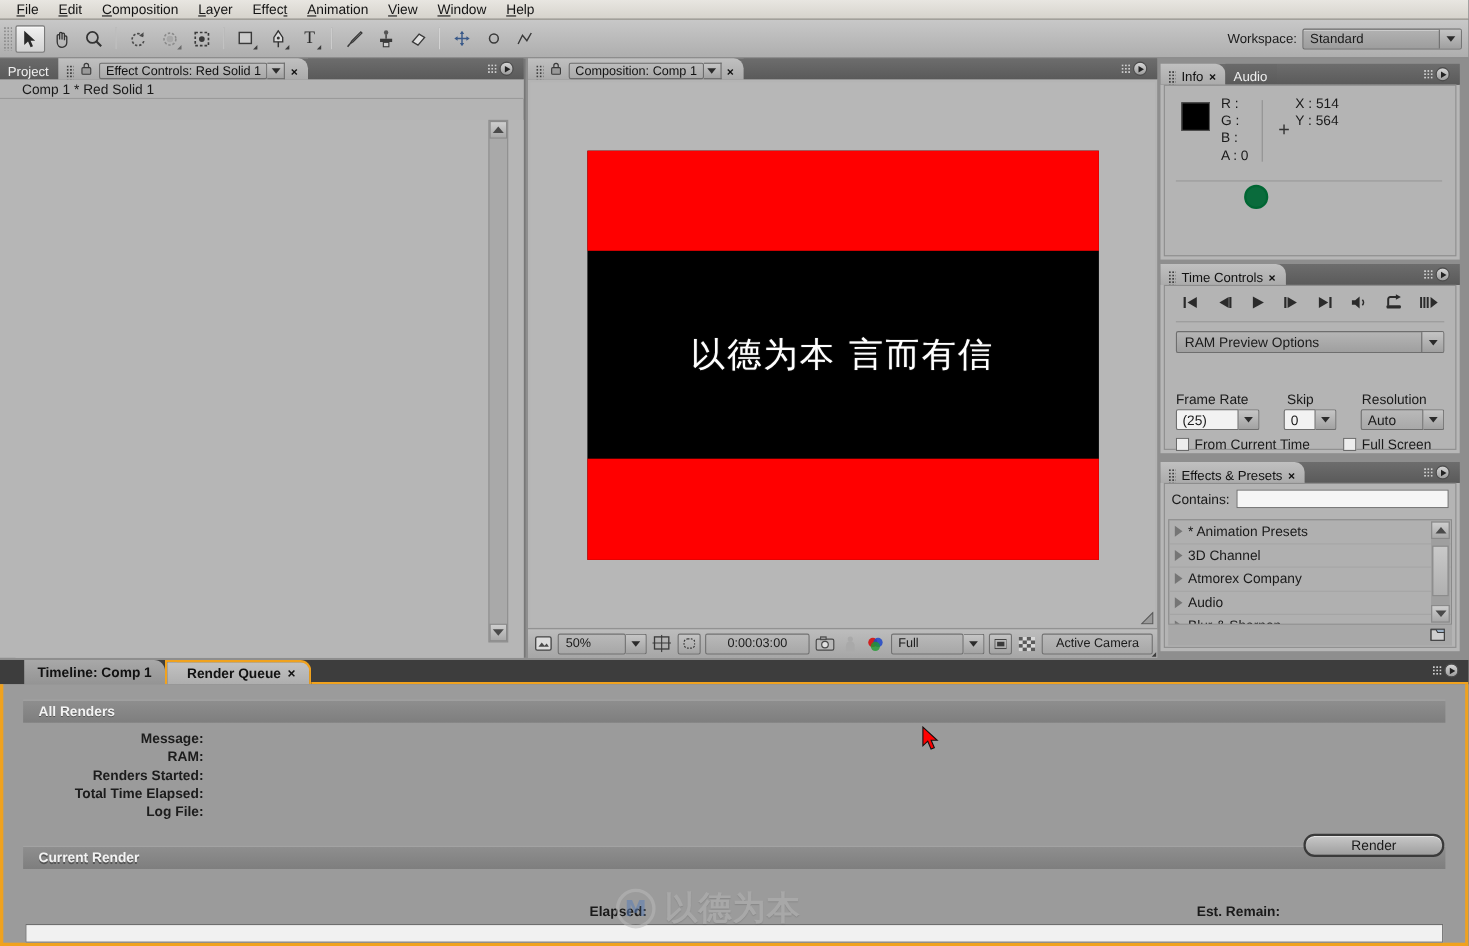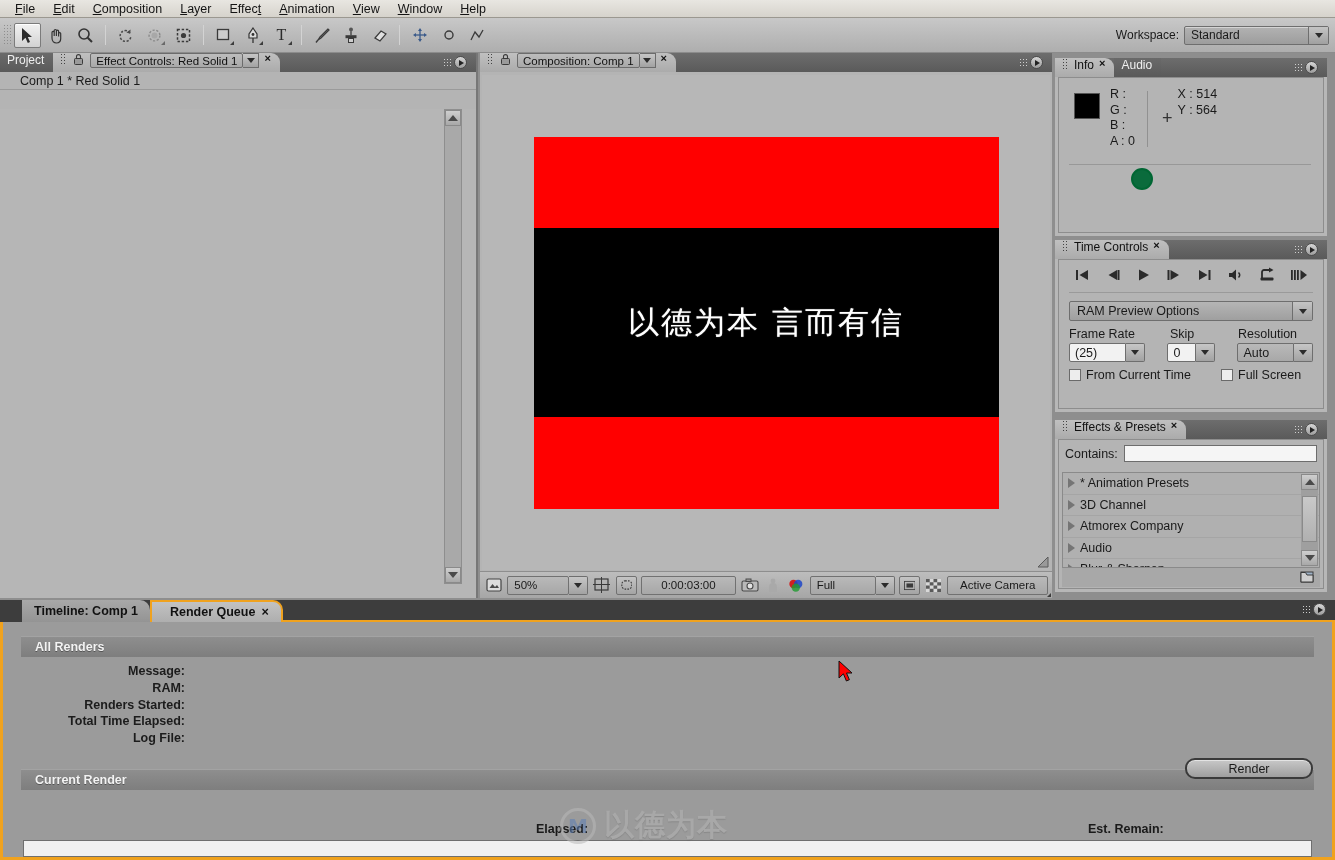--- a/index.html
+++ b/index.html
@@ -76,21 +76,21 @@
     border-right:4px solid transparent;border-top:5px solid #2b2b2b; }
 
   
   .panel { position: absolute; background: #b7b7b7; }
   .tabbar {
     height: 19px; display: flex; align-items: flex-end;
     background: linear-gradient(#6d6d6d, #5c5c5c);
     position: relative;
   }
   .tab {
-    height: 19px; display: flex; align-items: flex-start; gap: 5px;
+    height: 19px; display: flex; align-items: flex-end; gap: 5px;
     padding: 0 9px 0 7px; font-size: 12px; color: #efefef;
     background: linear-gradient(#6a6a6a, #5a5a5a);
     position: relative; white-space: nowrap;
   }
   .tab.active {
     background: linear-gradient(#c0c0c0, #ababab);
     color: #111;
     border-top-right-radius: 9px;
   }
   .tab .dots {
@@ -216,21 +216,21 @@
   }
   .tc-hr { height:1px; background:#9a9a9a; margin: 0 10px; }
   .tc-sel {
     margin: 8px 10px 0 10px; height: 20px;
     background: linear-gradient(#b5b5b5,#9f9f9f);
     border: 1px solid #6e6e6e; border-radius: 2px;
     display: flex; align-items: center; padding-left: 7px;
     font-size: 12.5px; position: relative;
   }
   .tc-sel .ws-arrow { height: 18px; }
-  .tc-labels { display: flex; padding: 6px 10px 0 10px; font-size: 12.5px; gap: 6px;}
+  .tc-labels { display: flex; padding: 6px 10px 0 10px; font-size: 12.5px; gap: 6px; margin-top: 29px;}
   .tc-fields { display: flex; padding: 2px 10px 0 10px; gap: 22px; align-items:center;}
   .num-field {
     height: 19px; background: #f2f2f2; border: 1px solid #6e6e6e;
     display: flex; align-items: center; padding-left: 5px; font-size: 12.5px;
     border-radius: 2px 0 0 2px;
   }
   .num-dd {
     width: 19px; height: 19px; border: 1px solid #6e6e6e; border-left: none;
     background: linear-gradient(#c6c6c6,#a2a2a2);
     display: flex; align-items: center; justify-content: center;

